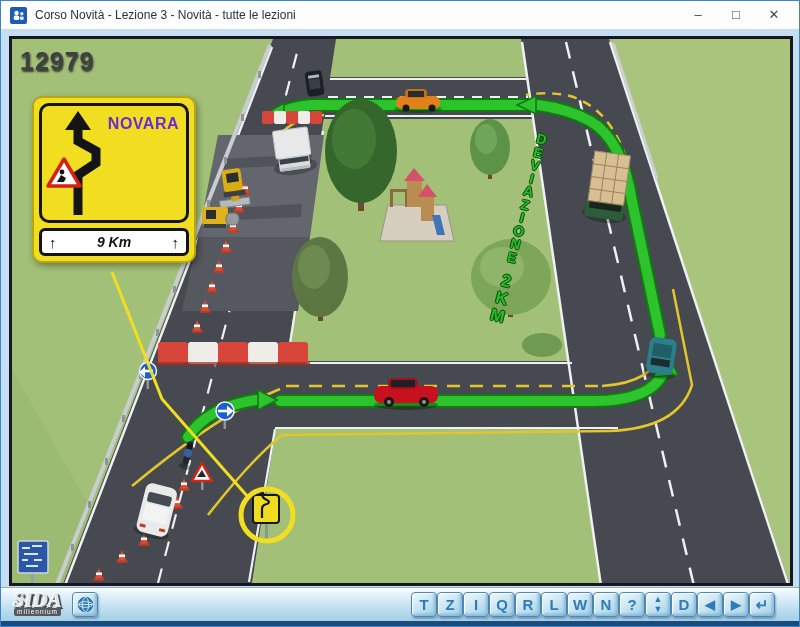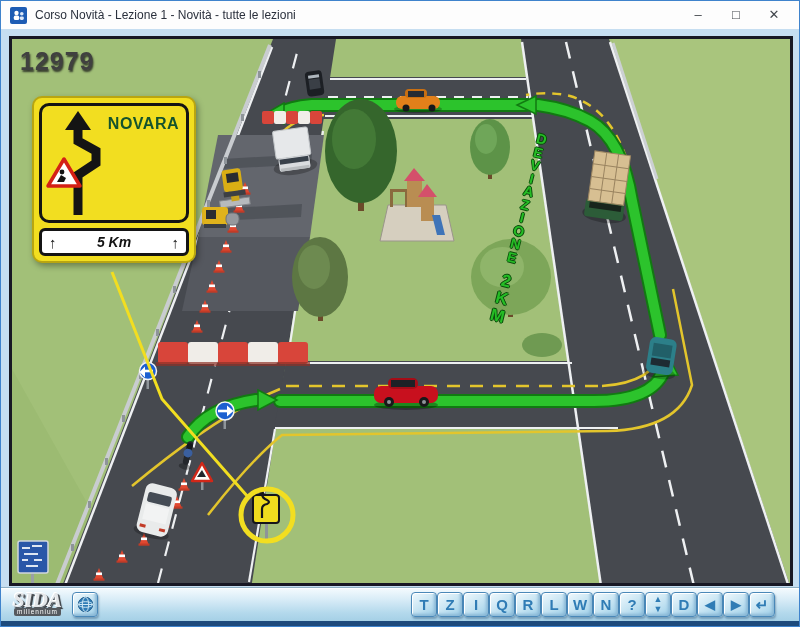--- a/index.html
+++ b/index.html
@@ -16,21 +16,21 @@
   
   .content{position:relative;height:558px;background:#c6def1;}
   .scene-frame{position:absolute;left:8px;top:7px;width:784px;height:550px;border:3px solid #181824;background:#a2c078;}
   .scene-frame svg.scene{position:absolute;left:0;top:0;}
   .image-number{position:absolute;left:8px;top:8px;font-size:25px;font-weight:bold;letter-spacing:1px;
       color:#404040;text-shadow:1px 2px 2px rgba(25,25,25,.8);}
   
   .callout{position:absolute;left:20px;top:57px;width:164px;background:#f2de20;border:2px solid #b8a511;
       border-radius:10px;padding:5px;box-shadow:2px 3px 6px rgba(0,0,0,.35);}
   .callout .signface{position:relative;height:120px;background:#f2de20;border:3px solid #141414;border-radius:10px;}
-  .novara{position:absolute;right:7px;top:9px;font-size:16px;font-weight:bold;color:#14532d;letter-spacing:.5px;}
+  .novara{position:absolute;right:7px;top:9px;font-size:16px;font-weight:bold;color:#6d28d9;letter-spacing:.5px;}
   .arrow-svg{position:absolute;left:14px;top:5px;}
   .tri-svg{position:absolute;left:3px;top:50px;}
   .callout .panel{margin-top:5px;height:28px;background:#ffffff;border:3px solid #141414;border-radius:6px;
       display:flex;align-items:center;justify-content:space-between;padding:0 7px;font-weight:bold;color:#141414;}
   .panel .up{font-size:15px;}
   .panel .dist{font-style:italic;font-size:14px;}
   
   .deviazione{position:absolute;left:524px;top:94px;display:flex;flex-direction:column;align-items:center;
       transform:rotate(14deg);transform-origin:50% 0;color:#25bd25;font-weight:bold;
       text-shadow:0 1px 0 #0c4d0c,1px 0 0 #0c4d0c,0 -1px 0 #0c4d0c,-1px 0 0 #0c4d0c;}
@@ -64,21 +64,21 @@
 
   <div class="titlebar">
     <span class="app-icon">
       <svg width="13" height="13" viewBox="0 0 13 13">
         <circle cx="4.5" cy="4" r="2.2" fill="#fff"></circle>
           <rect x="1.8" y="6.6" width="5.4" height="4.4" rx="1.6" fill="#fff"></rect>
         <circle cx="9.8" cy="4.8" r="1.8" fill="#dce8f8"></circle>
           <rect x="7.8" y="7.4" width="4" height="3.6" rx="1.4" fill="#dce8f8"></rect>
       </svg>
     </span>
-    <span class="title">Corso Novità - Lezione 1 - Novità - tutte le lezioni</span>
+    <span class="title">Corso Novità - Lezione 3 - Novità - tutte le lezioni</span>
     <div class="controls">
       <span>–</span>
       <span class="ctl-max">□</span>
       <span>✕</span>
     </div>
   </div>
 
   <div class="content">
     <div class="scene-frame">
 
@@ -373,21 +373,21 @@
           </svg>
           <svg class="tri-svg" width="38" height="34" viewBox="0 0 38 34">
             <polygon points="19,3 3,30 35,30" fill="#ffffff" stroke="#d42015" stroke-width="3.5" stroke-linejoin="round"></polygon>
             <circle cx="17" cy="16" r="2.4" fill="#141414"></circle>
             <path d="M12,26 L16,19 L21,22 L19,26 Z" fill="#141414"></path>
           </svg>
           <span class="novara">NOVARA</span>
         </div>
         <div class="panel">
           <span class="up">↑</span>
-          <span class="dist">5 Km</span>
+          <span class="dist">9 Km</span>
           <span class="up">↑</span>
         </div>
       </div>
 
       <div class="deviazione">
         <span class="w1">
             <span>D</span>
             <span>E</span>
             <span>V</span>
             <span>I</span>

